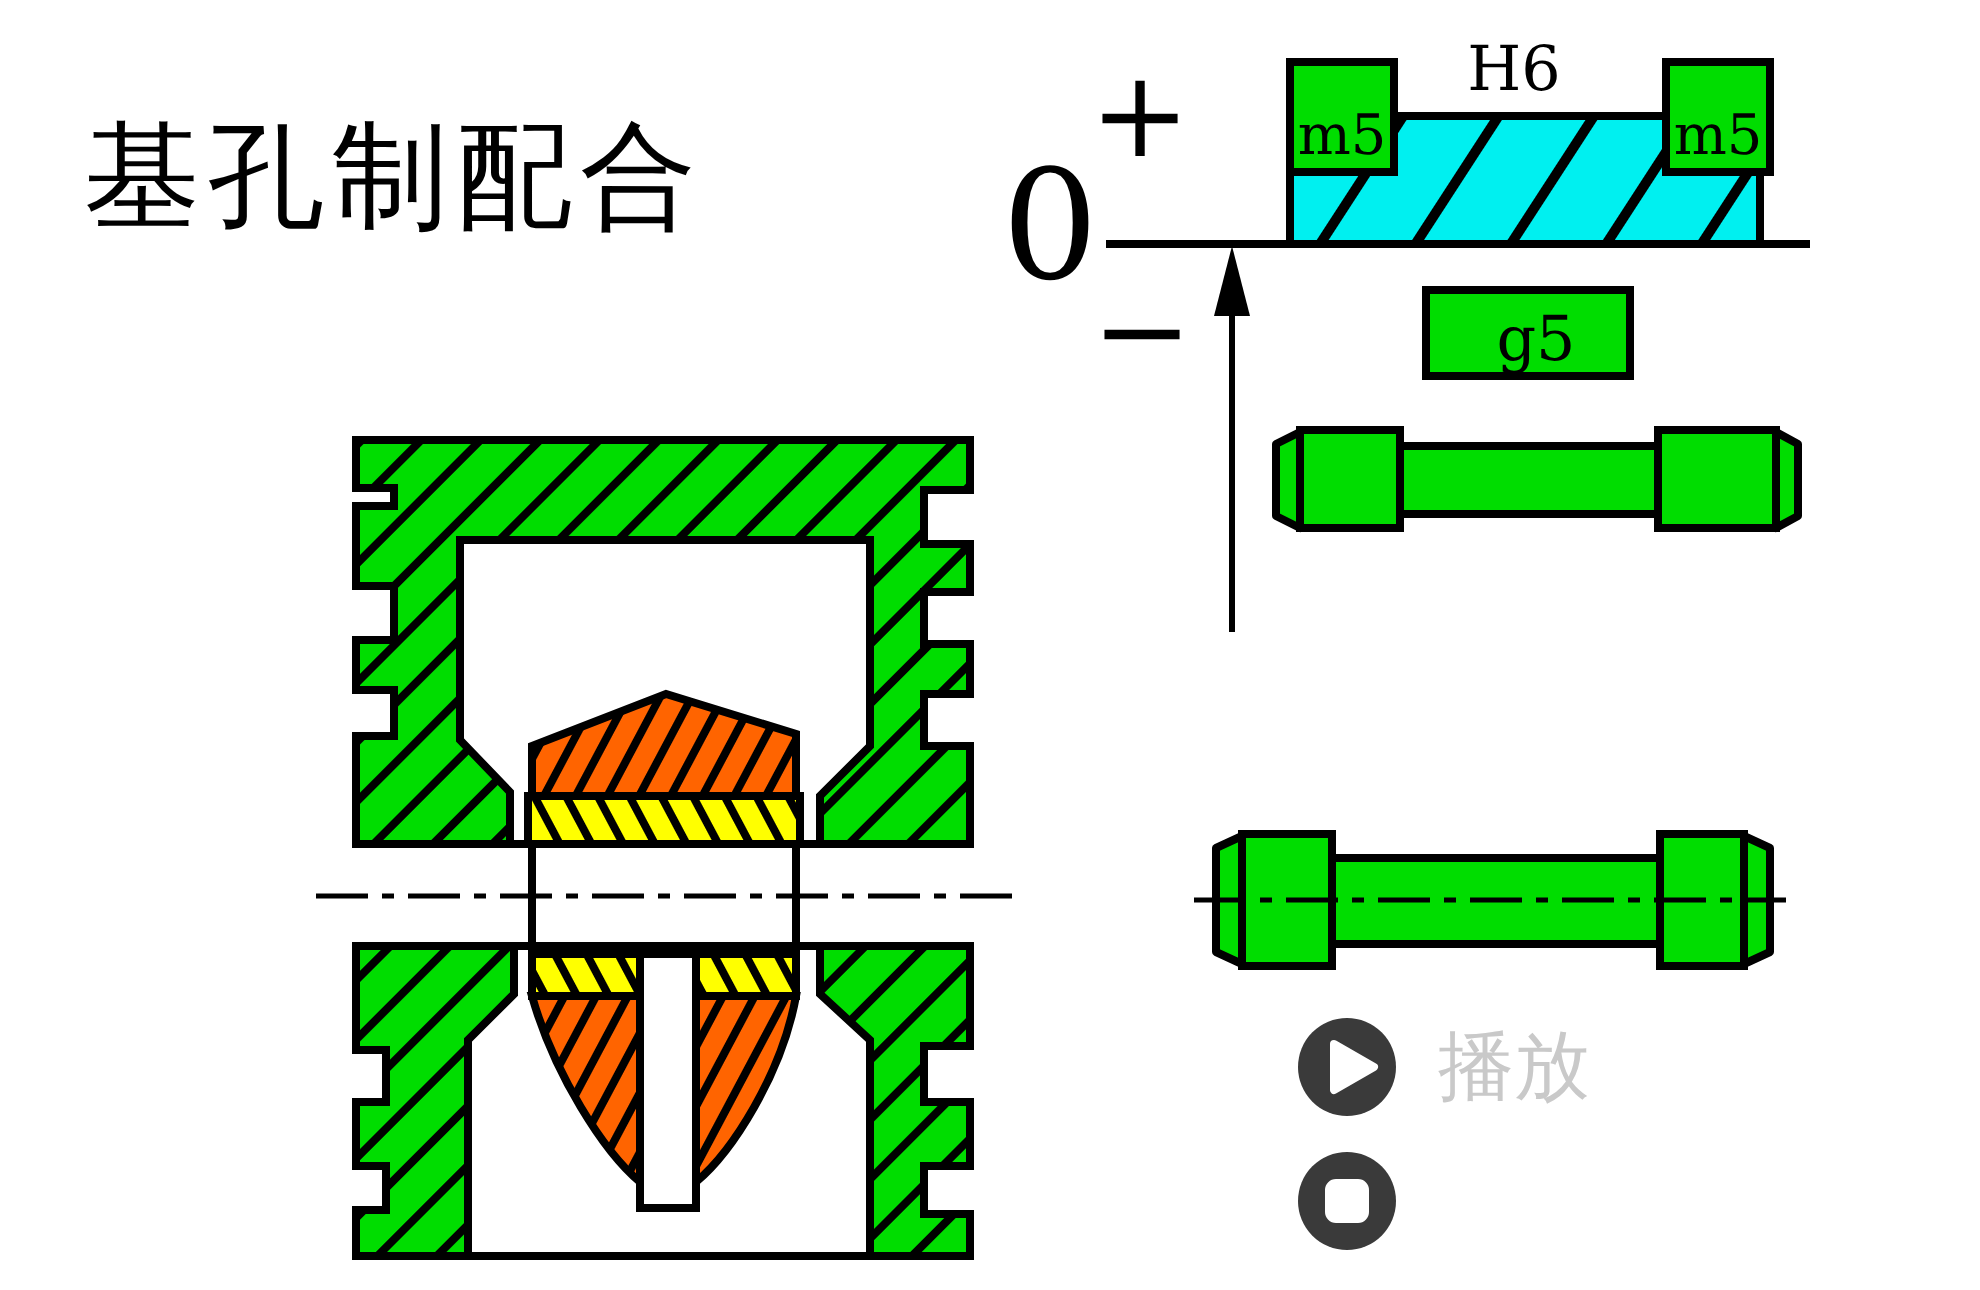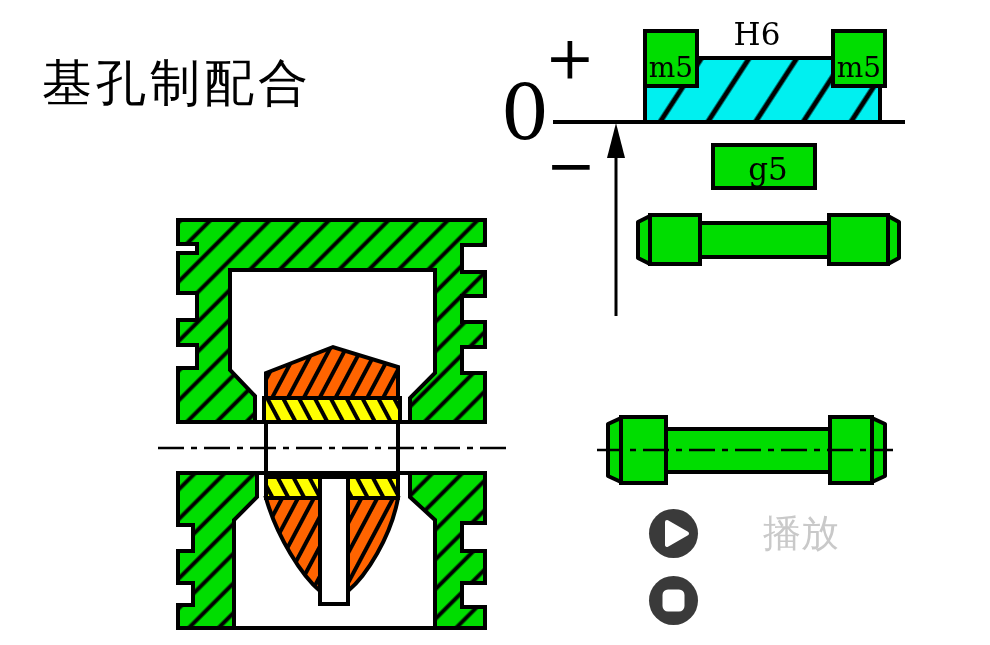--- a/index.html
+++ b/index.html
@@ -1,22 +1,22 @@
 <!DOCTYPE html>
 <html><head>
 <meta charset="utf-8">
 <style>
   html,body{margin:0;padding:0;background:#ffffff;width:990px;height:645px;overflow:hidden;}
   #stage{position:absolute;left:0;top:0;width:990px;height:645px;background:#fff;
          font-family:"DejaVu Serif","Liberation Serif",serif;}
-  #page-title{position:absolute;left:42px;top:50px;font-size:50px;letter-spacing:4px;
+  #page-title{position:absolute;left:42px;top:50px;font-size:58px;letter-spacing:4px;
               color:#000;font-weight:400;white-space:nowrap;}
   #drawing-svg{position:absolute;left:0;top:0;}
   .controls{position:absolute;left:649px;top:509px;}
-  .ctl-row{display:flex;align-items:flex-end;height:49px;margin-bottom:18px;cursor:pointer;gap:44px;}
+  .ctl-row{display:flex;align-items:flex-end;height:49px;margin-bottom:18px;cursor:pointer;}
   .ctl-btn{width:49px;height:49px;border-radius:50%;display:flex;align-items:center;
            justify-content:center;flex:0 0 auto;}
   .ctl-label{margin-left:21px;font-size:38px;line-height:49px;white-space:nowrap;}
   svg text{font-family:"DejaVu Serif","Liberation Serif",serif;}
 </style>
 </head>
 <body>
 
 <div id="stage">
 

